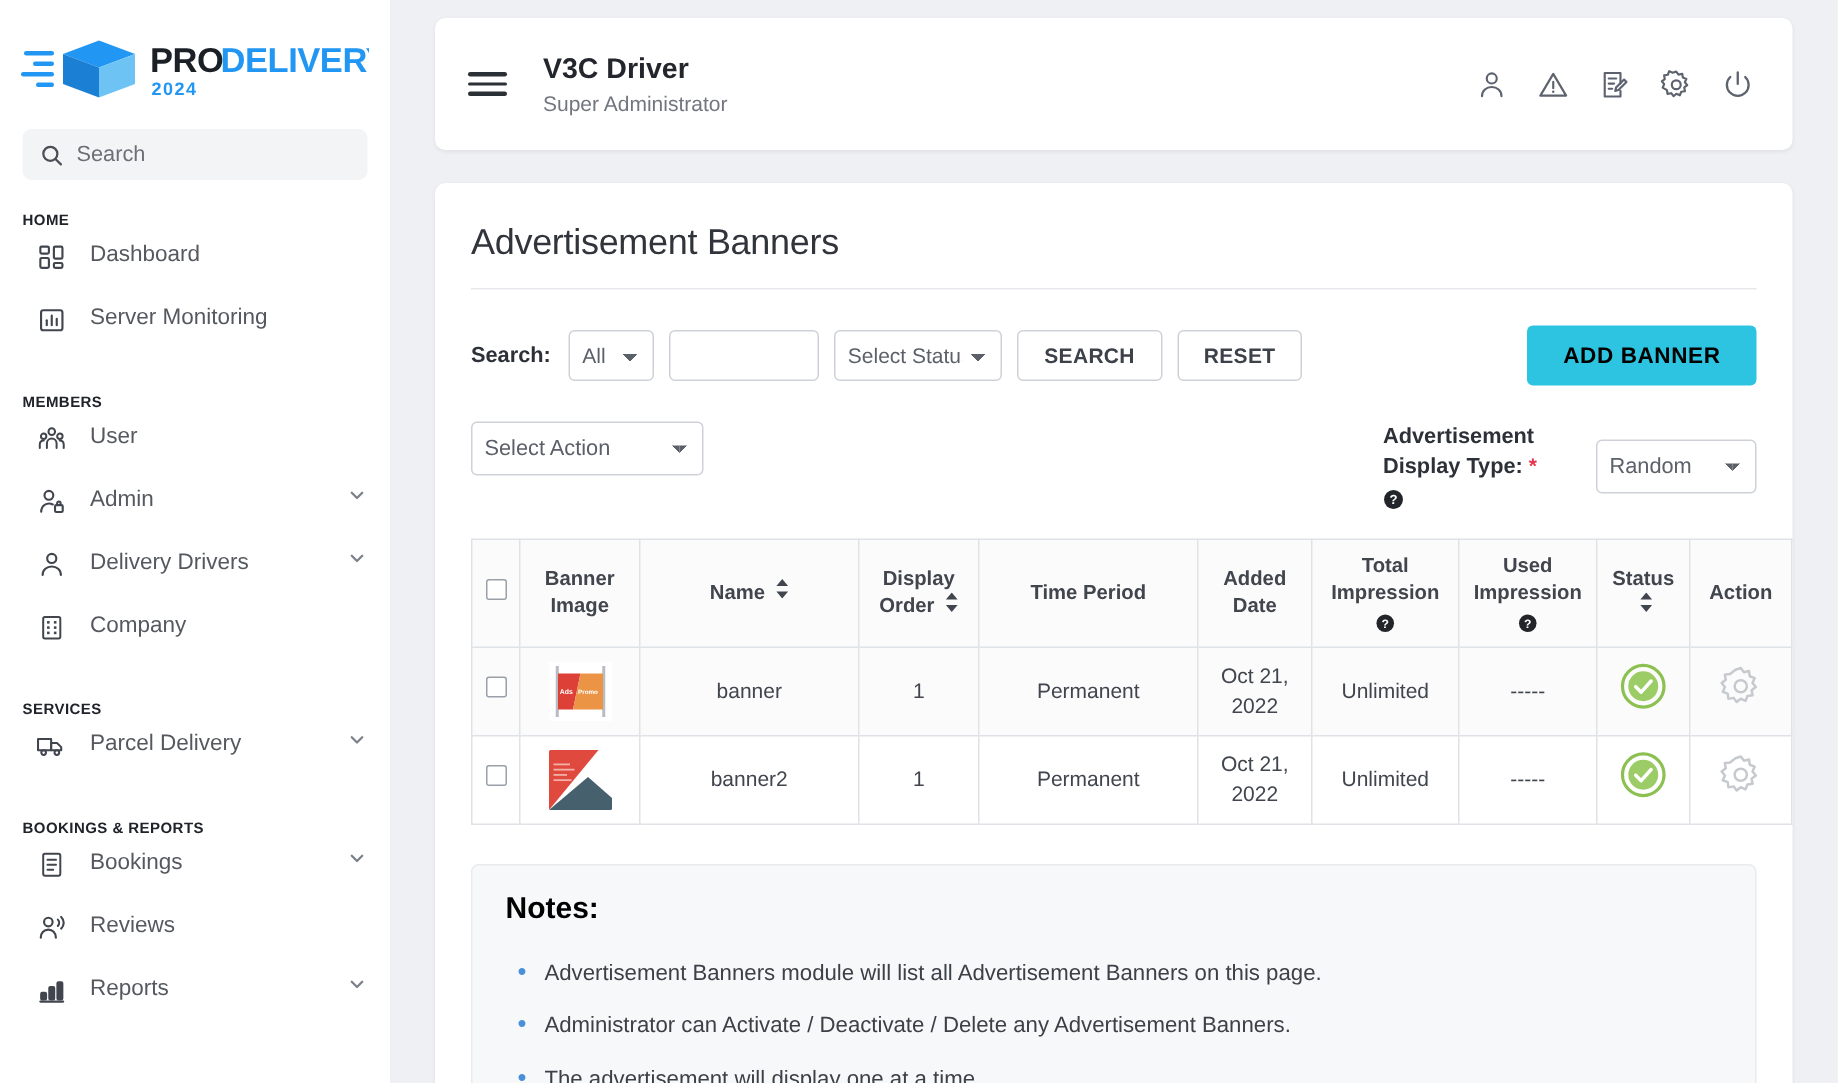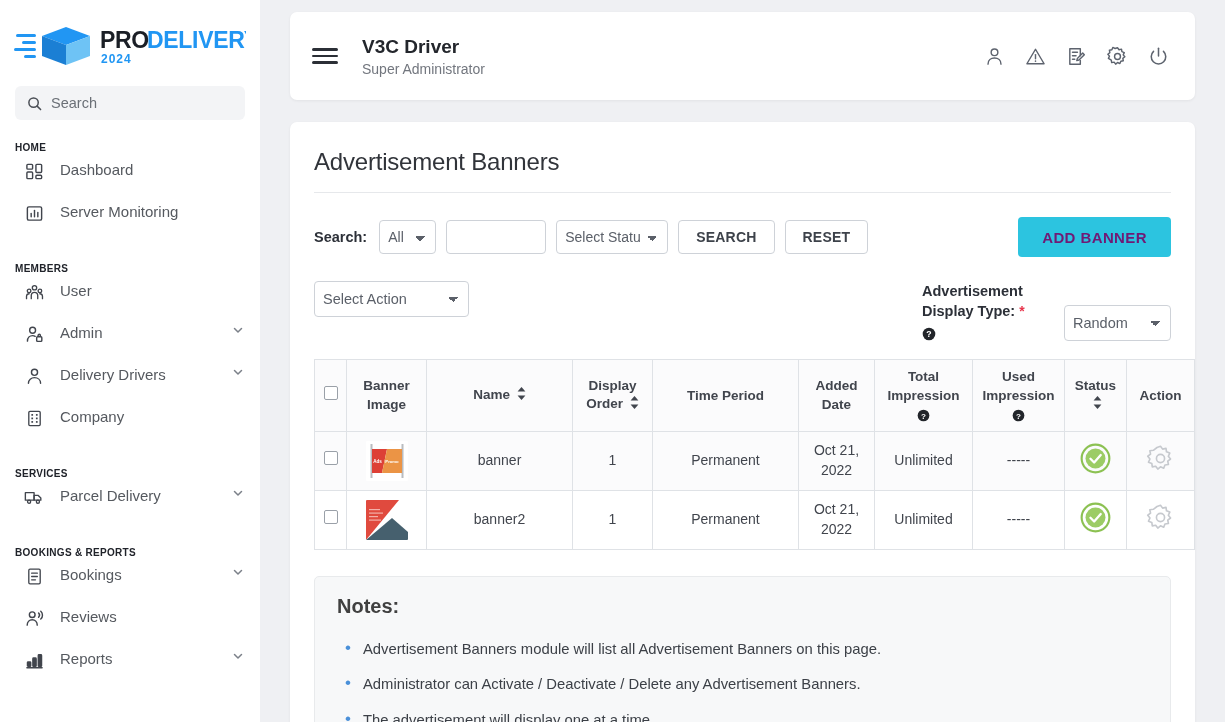--- a/index.html
+++ b/index.html
@@ -220,42 +220,42 @@
     font-size: 14px;
     font-weight: bold;
     color: #3d424a;
     padding: 0 17px;
     cursor: pointer;
     letter-spacing: 0.2px;
   }
   .spacer { flex: 1 1 auto; }
   .btn-add {
     background: #2cc4e0;
-    color: #701a75;
+    color: #000000;
     border: none;
     border-radius: 4px;
     height: 40px;
     padding: 0 24px;
     font-family: "Liberation Sans", sans-serif;
     font-size: 15px;
     font-weight: bold;
     letter-spacing: 0.4px;
     cursor: pointer;
   }
 
   
   .action-row {
     display: flex;
     align-items: flex-start;
     margin-top: 24px;
   }
   .sel-action { width: 155px; height: 36px; font-size: 14.5px; }
   .disp-type {
     display: flex;
-    align-items: flex-end;
+    align-items: center;
     gap: 12px;
   }
   .disp-label {
     font-size: 14.5px;
     font-weight: bold;
     color: #2c3038;
     line-height: 1.38;
     max-width: 130px;
     text-align: left;
   }
@@ -328,21 +328,21 @@
   .notes-card {
     background: #f7f8f9;
     border: 1px solid #e8eaec;
     border-radius: 5px;
     margin-top: 26px;
     padding: 18px 22px 22px 22px;
   }
   .notes-title {
     font-size: 20px;
     font-weight: bold;
-    color: #404040;
+    color: #000000;
     margin-bottom: 14px;
   }
   .note-item {
     display: flex;
     align-items: flex-start;
     gap: 12px;
     padding: 7px 0 7px 8px;
   }
   .note-bullet {
     color: #4a90d9;

